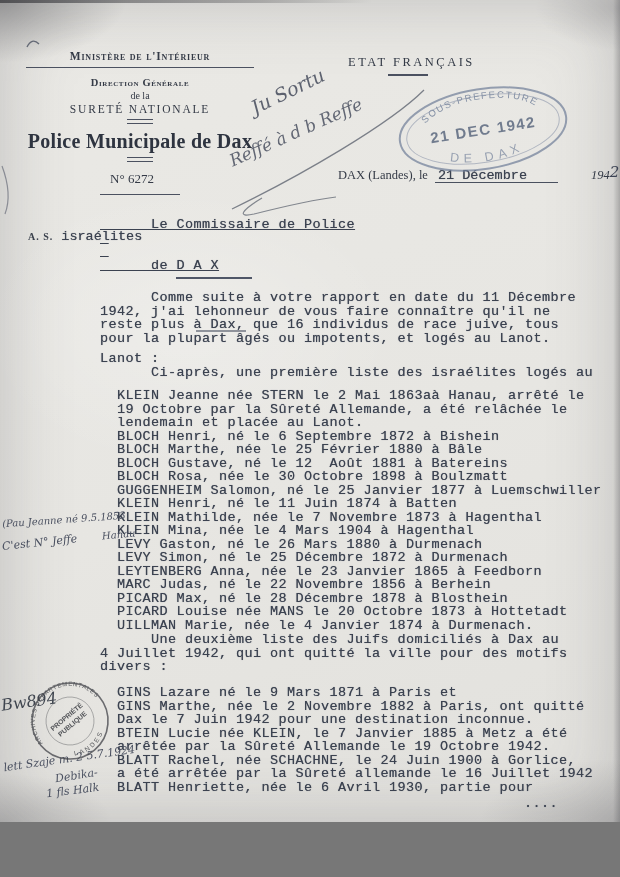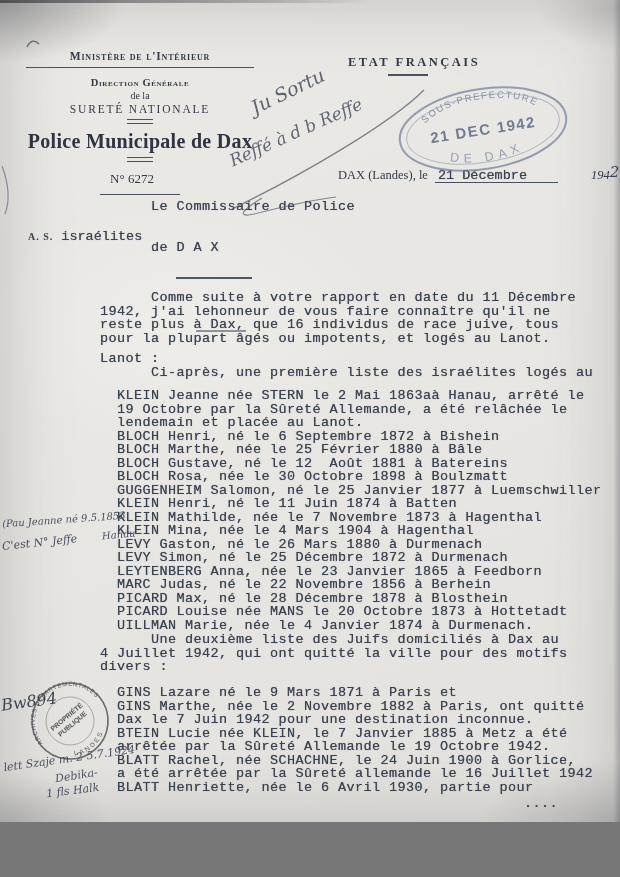--- a/index.html
+++ b/index.html
@@ -35,21 +35,21 @@
   .lh-surete { font-size:11.5px; font-weight:normal; letter-spacing:1.8px; margin-top:2px; }
   .lh-sep { width:26px; height:3px; margin:4px auto 0 auto;
     border-top:1.2px solid #4b5160; border-bottom:1.2px solid #4b5160; }
   .lh-office { font-size:20px; font-weight:bold; margin-top:6px; letter-spacing:.3px; color:#2e3440; }
   .lh-ref { display:inline-block; margin-top:9px; font-size:13px; padding:0 26px 7px 10px;
     border-bottom:1.3px solid #4b5160; }
   .lh-subject-row { position:absolute; left:2px; top:176px; width:228px; text-align:left; }
   .lh-as { font-size:10px; font-weight:bold; letter-spacing:1px; color:#3a404c; }
   .lh-subject { font-size:13.5px; margin-left:8px; }
 
-  .etat { position:absolute; left:348px; top:55px; font-size:12.5px; font-weight:bold;
+  .etat { position:absolute; left:348px; top:55px; font-size:12.5px; font-weight:normal;
     letter-spacing:2.5px; color:#333a46; }
   .etat-rule { position:absolute; left:388px; top:74px; width:40px; height:1.6px; background:#4b5160; }
 
   .dateline { position:absolute; left:338px; top:165px; white-space:nowrap; }
   .dl-place { font-size:12.5px; color:#343a46; }
   .dl-typed { font-size:13.5px; margin-left:10px; }
   .dl-rule { position:absolute; left:435px; top:182px; width:123px; height:1.3px; background:#49505e; }
   .dl-year { font-size:12.5px; font-style:italic; margin-left:64px; color:#343a46; }
   .dl-year2 { font-family:"DejaVu Serif",serif; font-style:italic; font-size:15px;
     color:#3c4354; position:relative; top:-2px; }
@@ -102,21 +102,21 @@
       <text font-family="Liberation Sans, sans-serif" font-size="9.5" letter-spacing="1.6" fill="#72809a" stroke="none">
         <textPath href="#ovtop" startOffset="50%" text-anchor="middle">SOUS-PREFECTURE</textPath>
       </text>
       <text x="0" y="6" text-anchor="middle" font-family="Liberation Sans, sans-serif" font-size="15" font-weight="bold" letter-spacing="1.5" fill="#5d6a80" stroke="none">21 DEC 1942</text>
       <text font-family="Liberation Sans, sans-serif" font-size="12.5" letter-spacing="5" fill="#72809a" opacity=".8" stroke="none">
         <textPath href="#ovbot" startOffset="50%" text-anchor="middle">DE DAX</textPath>
       </text>
     </g>
   </svg>
 
-  <div class="tblock type" style="left:100px; top:200px;"><div class="tline">      Le Commissaire de Police</div><div class="tline">&nbsp;</div><div class="tline">&nbsp;</div><div class="tline">      de D A X</div></div>
+  <div class="tblock type" style="left:100px; top:218px;text-decoration:underline;"><div class="tline">      Le Commissaire de Police</div><div class="tline">&nbsp;</div><div class="tline">&nbsp;</div><div class="tline">      de D A X</div></div>
   <div class="underline-deco" style="left:176px; top:277px; width:76px;"></div>
 
   <div class="tblock type" style="left:100px; top:291px;"><div class="tline">      Comme suite à votre rapport en date du 11 Décembre</div><div class="tline">1942, j'ai lehonneur de vous faire connaître qu'il ne</div><div class="tline">reste plus à Dax, que 16 individus de race juive, tous</div><div class="tline">pour la plupart âgés ou impotents, et logés au Lanot.</div></div>
   <div class="underline-deco" style="left:196px; top:330px; width:50px; opacity:.6;"></div>
 
   <div class="tblock type" style="left:100px; top:352px;"><div class="tline">Lanot :</div><div class="tline">      Ci-après, une première liste des israélites logés au</div></div>
 
   <div class="tblock type" style="left:100px; top:389px;"><div class="tline">  KLEIN Jeanne née STERN le 2 Mai 1863aà Hanau, arrêté le</div><div class="tline">  19 Octobre par la Sûreté Allemande, a été relâchée le</div><div class="tline">  lendemain et placée au Lanot.</div><div class="tline">  BLOCH Henri, né le 6 Septembre 1872 à Bishein</div><div class="tline">  BLOCH Marthe, née le 25 Février 1880 à Bâle</div><div class="tline">  BLOCH Gustave, né le 12  Août 1881 à Batereins</div><div class="tline">  BLOCH Rosa, née le 30 Octobre 1898 à Boulzmatt</div><div class="tline">  GUGGENHEIM Salomon, né le 25 Janvier 1877 à Luemschwiller</div><div class="tline">  KLEIN Henri, né le 11 Juin 1874 à Batten</div><div class="tline">  KLEIN Mathilde, née le 7 Novembre 1873 à Hagenthal</div><div class="tline">  KLEIN Mina, née le 4 Mars 1904 à Hagenthal</div><div class="tline">  LEVY Gaston, né le 26 Mars 1880 à Durmenach</div><div class="tline">  LEVY Simon, né le 25 Décembre 1872 à Durmenach</div><div class="tline">  LEYTENBERG Anna, née le 23 Janvier 1865 à Feedborn</div><div class="tline">  MARC Judas, né le 22 Novembre 1856 à Berhein</div><div class="tline">  PICARD Max, né le 28 Décembre 1878 à Blosthein</div><div class="tline">  PICARD Louise née MANS le 20 Octobre 1873 à Hottetadt</div><div class="tline">  UILLMAN Marie, née le 4 Janvier 1874 à Durmenach.</div></div>
 
   <div class="tblock type" style="left:100px; top:633px;"><div class="tline">      Une deuxième liste des Juifs domiciliés à Dax au</div><div class="tline">4 Juillet 1942, qui ont quitté la ville pour des motifs</div><div class="tline">divers :</div></div>

